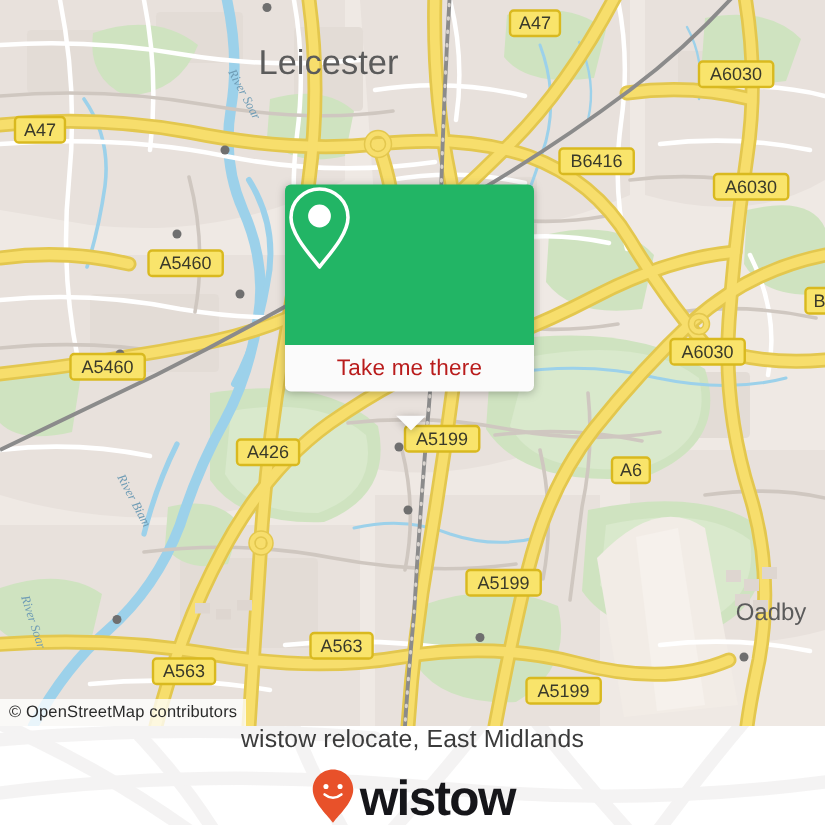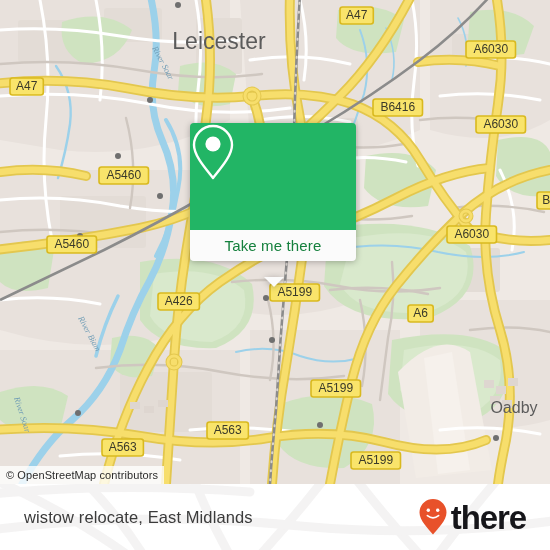--- a/index.html
+++ b/index.html
@@ -29,42 +29,42 @@
     filter:drop-shadow(0 1px 3px rgba(0,0,0,.28));
   }
   .popup-body{
     height:107px;border-radius:4px 4px 0 0;
     display:flex;align-items:center;justify-content:center;
   }
   .pin-wrap{width:46px;height:58px;display:block;}
   .popup-cta{
     height:31px;background:#fbfbfb;border-radius:0 0 4px 4px;
     display:flex;align-items:center;justify-content:center;
-    font-size:15px;color:#15803d;letter-spacing:.15px;
+    font-size:15px;color:#b91c1c;letter-spacing:.15px;
   }
   .popup-tail{
     position:absolute;left:74px;top:154px;width:20px;height:10px;
     overflow:hidden;
   }
   .popup-tail:after{
     content:"";position:absolute;left:0;top:0;
     border-left:10px solid transparent;border-right:10px solid transparent;
     border-top:10px solid #fbfbfb;
   }
 
   
   .footer{
     position:absolute;left:0;top:484px;width:550px;height:66px;
     background:#ffffff;overflow:hidden;
   }
   .footer-watermark{position:absolute;left:0;top:-16px;opacity:.55;}
   .footer-row{
     position:absolute;left:0;top:0;width:550px;height:66px;
     display:flex;align-items:center;justify-content:space-between;
-    padding:0 24px;box-sizing:border-box;
+    padding:0 24px;box-sizing:border-box;flex-direction:column;
   }
   .footer-title{
     font-size:16.5px;color:#3b3b3b;white-space:nowrap;letter-spacing:.1px;
   }
   .brand{display:flex;align-items:center;gap:2px;}
   .brand-word{
     font-size:33px;font-weight:bold;color:#16161a;letter-spacing:-1.1px;
     line-height:1;margin-left:1px;
   }
 </style>
@@ -382,17 +382,17 @@
     <div class="footer-row">
       <div class="footer-title">wistow relocate, East Midlands</div>
       <div class="brand">
         <svg width="30" height="38" viewBox="0 0 30 38">
           <path d="M15 1 C7.5 1 1.5 7 1.5 14.4 C1.5 22.6 10.2 30.4 15 36.5
                    C19.8 30.4 28.5 22.6 28.5 14.4 C28.5 7 22.5 1 15 1 Z" fill="#e8512a"></path>
           <circle cx="10.3" cy="12.3" r="1.7" fill="#ffffff"></circle>
           <circle cx="19.7" cy="12.3" r="1.7" fill="#ffffff"></circle>
           <path d="M9.4 17.6 Q15 22 20.6 17.6" fill="none" stroke="#ffffff" stroke-width="1.7" stroke-linecap="round"></path>
         </svg>
-        <span class="brand-word">there</span>
+        <span class="brand-word">wistow</span>
       </div>
     </div>
   </div>
 </div>
 
 </body></html>

